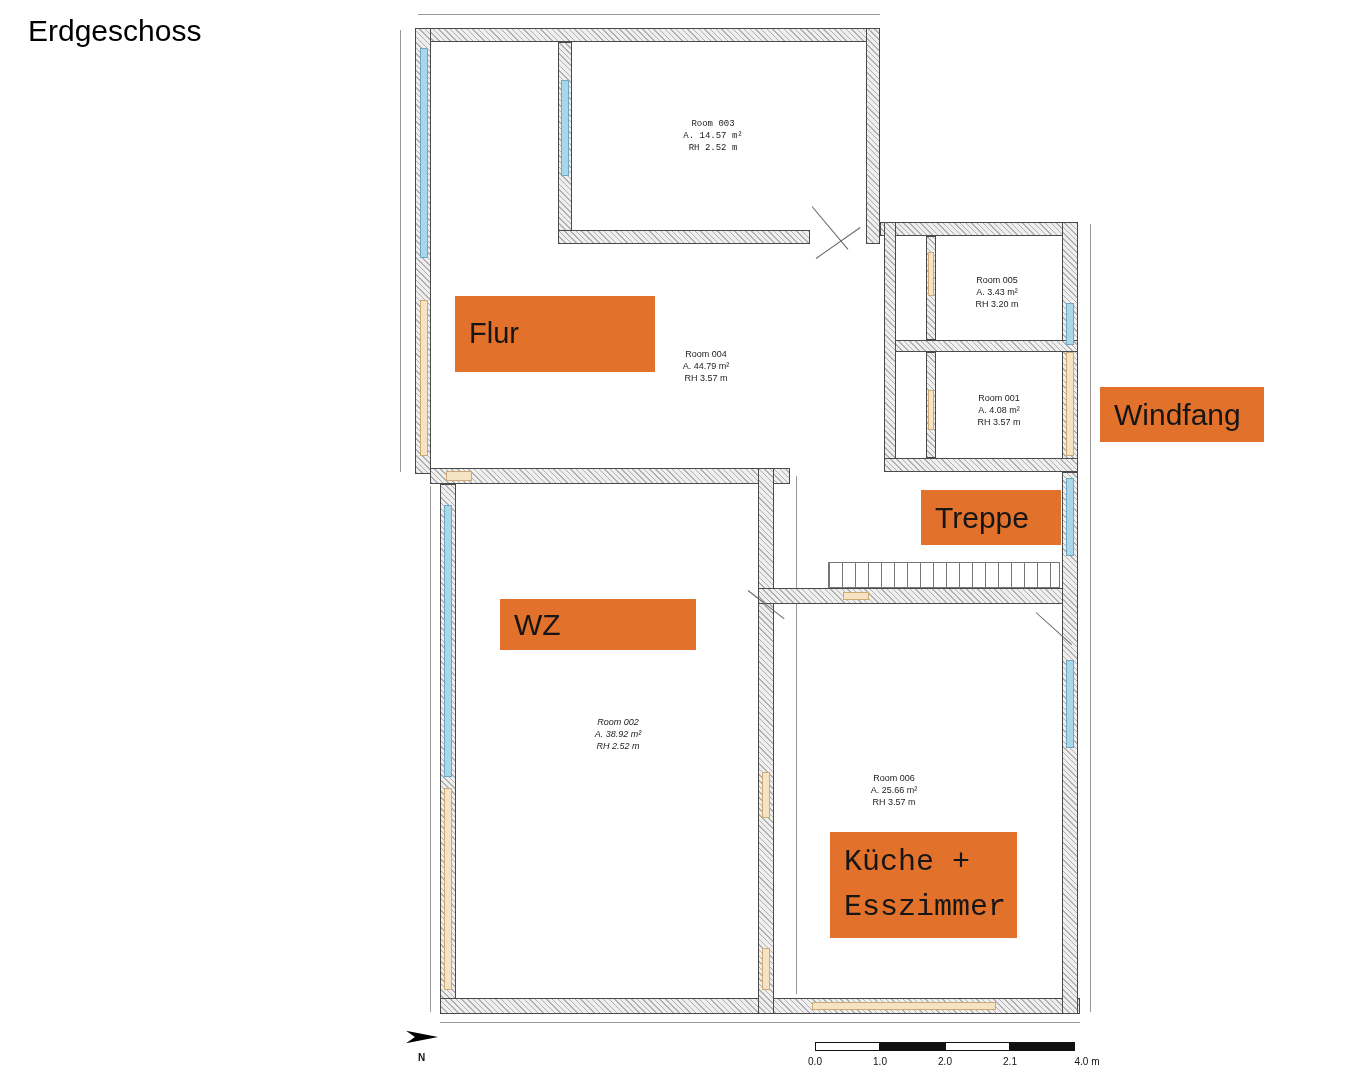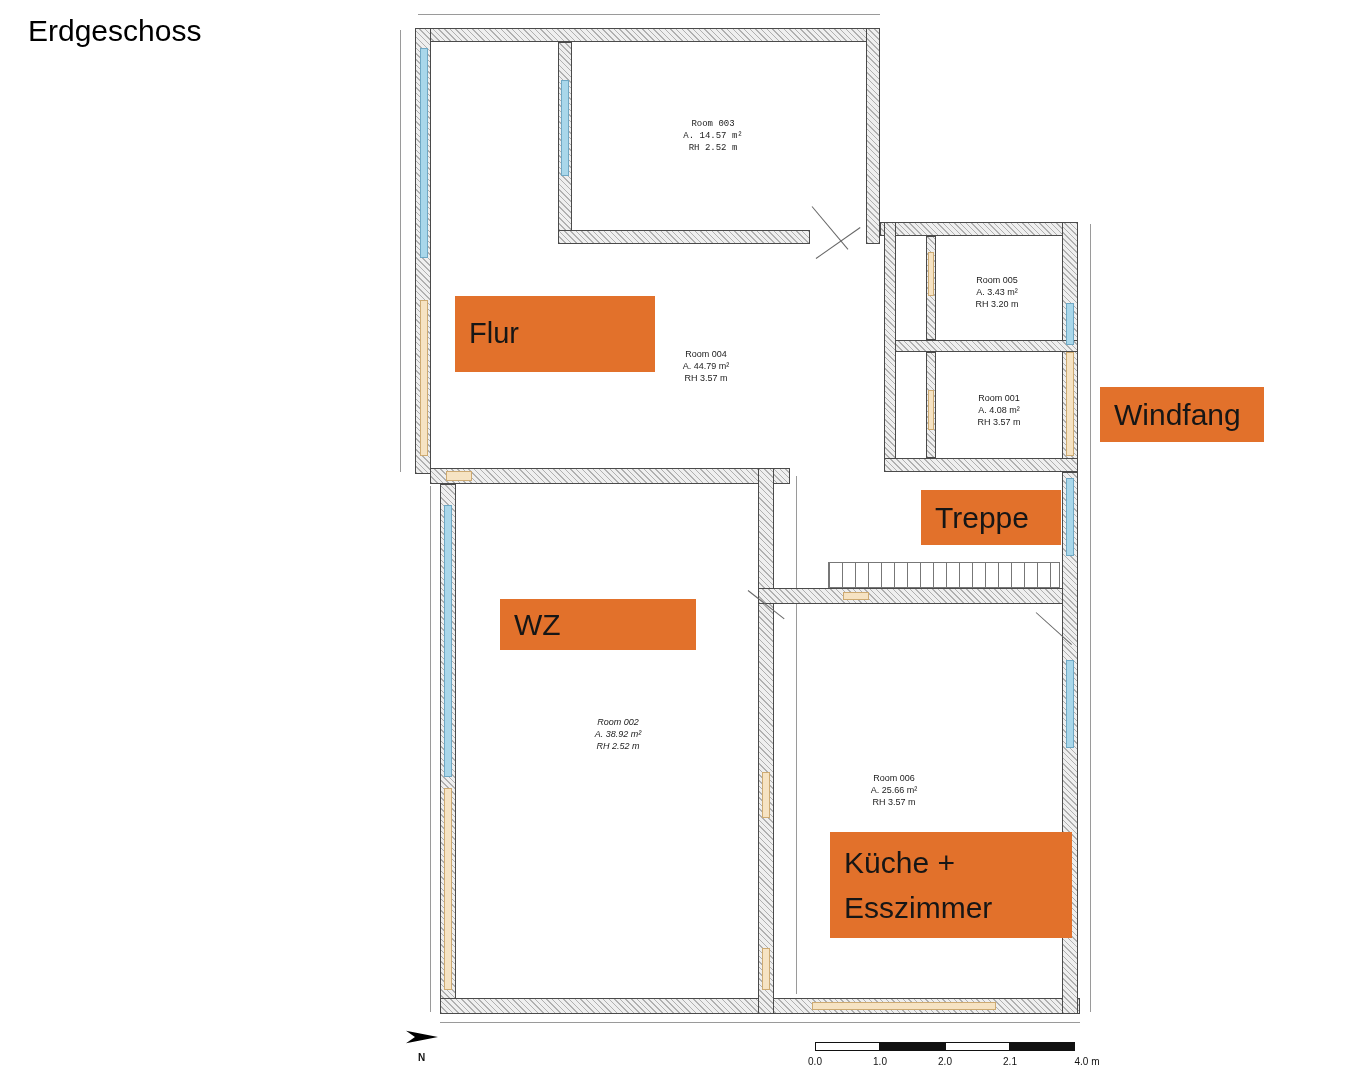--- a/index.html
+++ b/index.html
@@ -101,21 +101,21 @@
 A. 38.92 m²
 RH 2.52 m</div>
   <div class="roomtext" style="left:894px;top:772px;">Room 006
 A. 25.66 m²
 RH 3.57 m</div>
 
   <div class="label" style="left:455px;top:296px;width:200px;height:76px;font-size:29px;">Flur</div>
   <div class="label" style="left:1100px;top:387px;width:164px;height:55px;">Windfang</div>
   <div class="label" style="left:921px;top:490px;width:140px;height:55px;">Treppe</div>
   <div class="label" style="left:500px;top:558px;width:196px;height:51px;margin-top:41px;">WZ</div>
-  <div class="label" style="left:830px;top:832px;width:242px;height:106px;">Küche +
+  <div class="label" style="left:830px;top:832px;width:187px;height:106px;font-family:Liberation Mono, monospace;">Küche +
 Esszimmer</div>
 
   <div class="sb">
     <div class="sb-line"></div>
     <div class="sb-seg sb-white" style="left:0px;"></div>
     <div class="sb-seg sb-black" style="left:65px;"></div>
     <div class="sb-seg sb-white" style="left:130px;"></div>
     <div class="sb-seg sb-black" style="left:195px;"></div>
     <div class="sb-tick" style="left:0px;">0.0</div>
     <div class="sb-tick" style="left:65px;">1.0</div>

